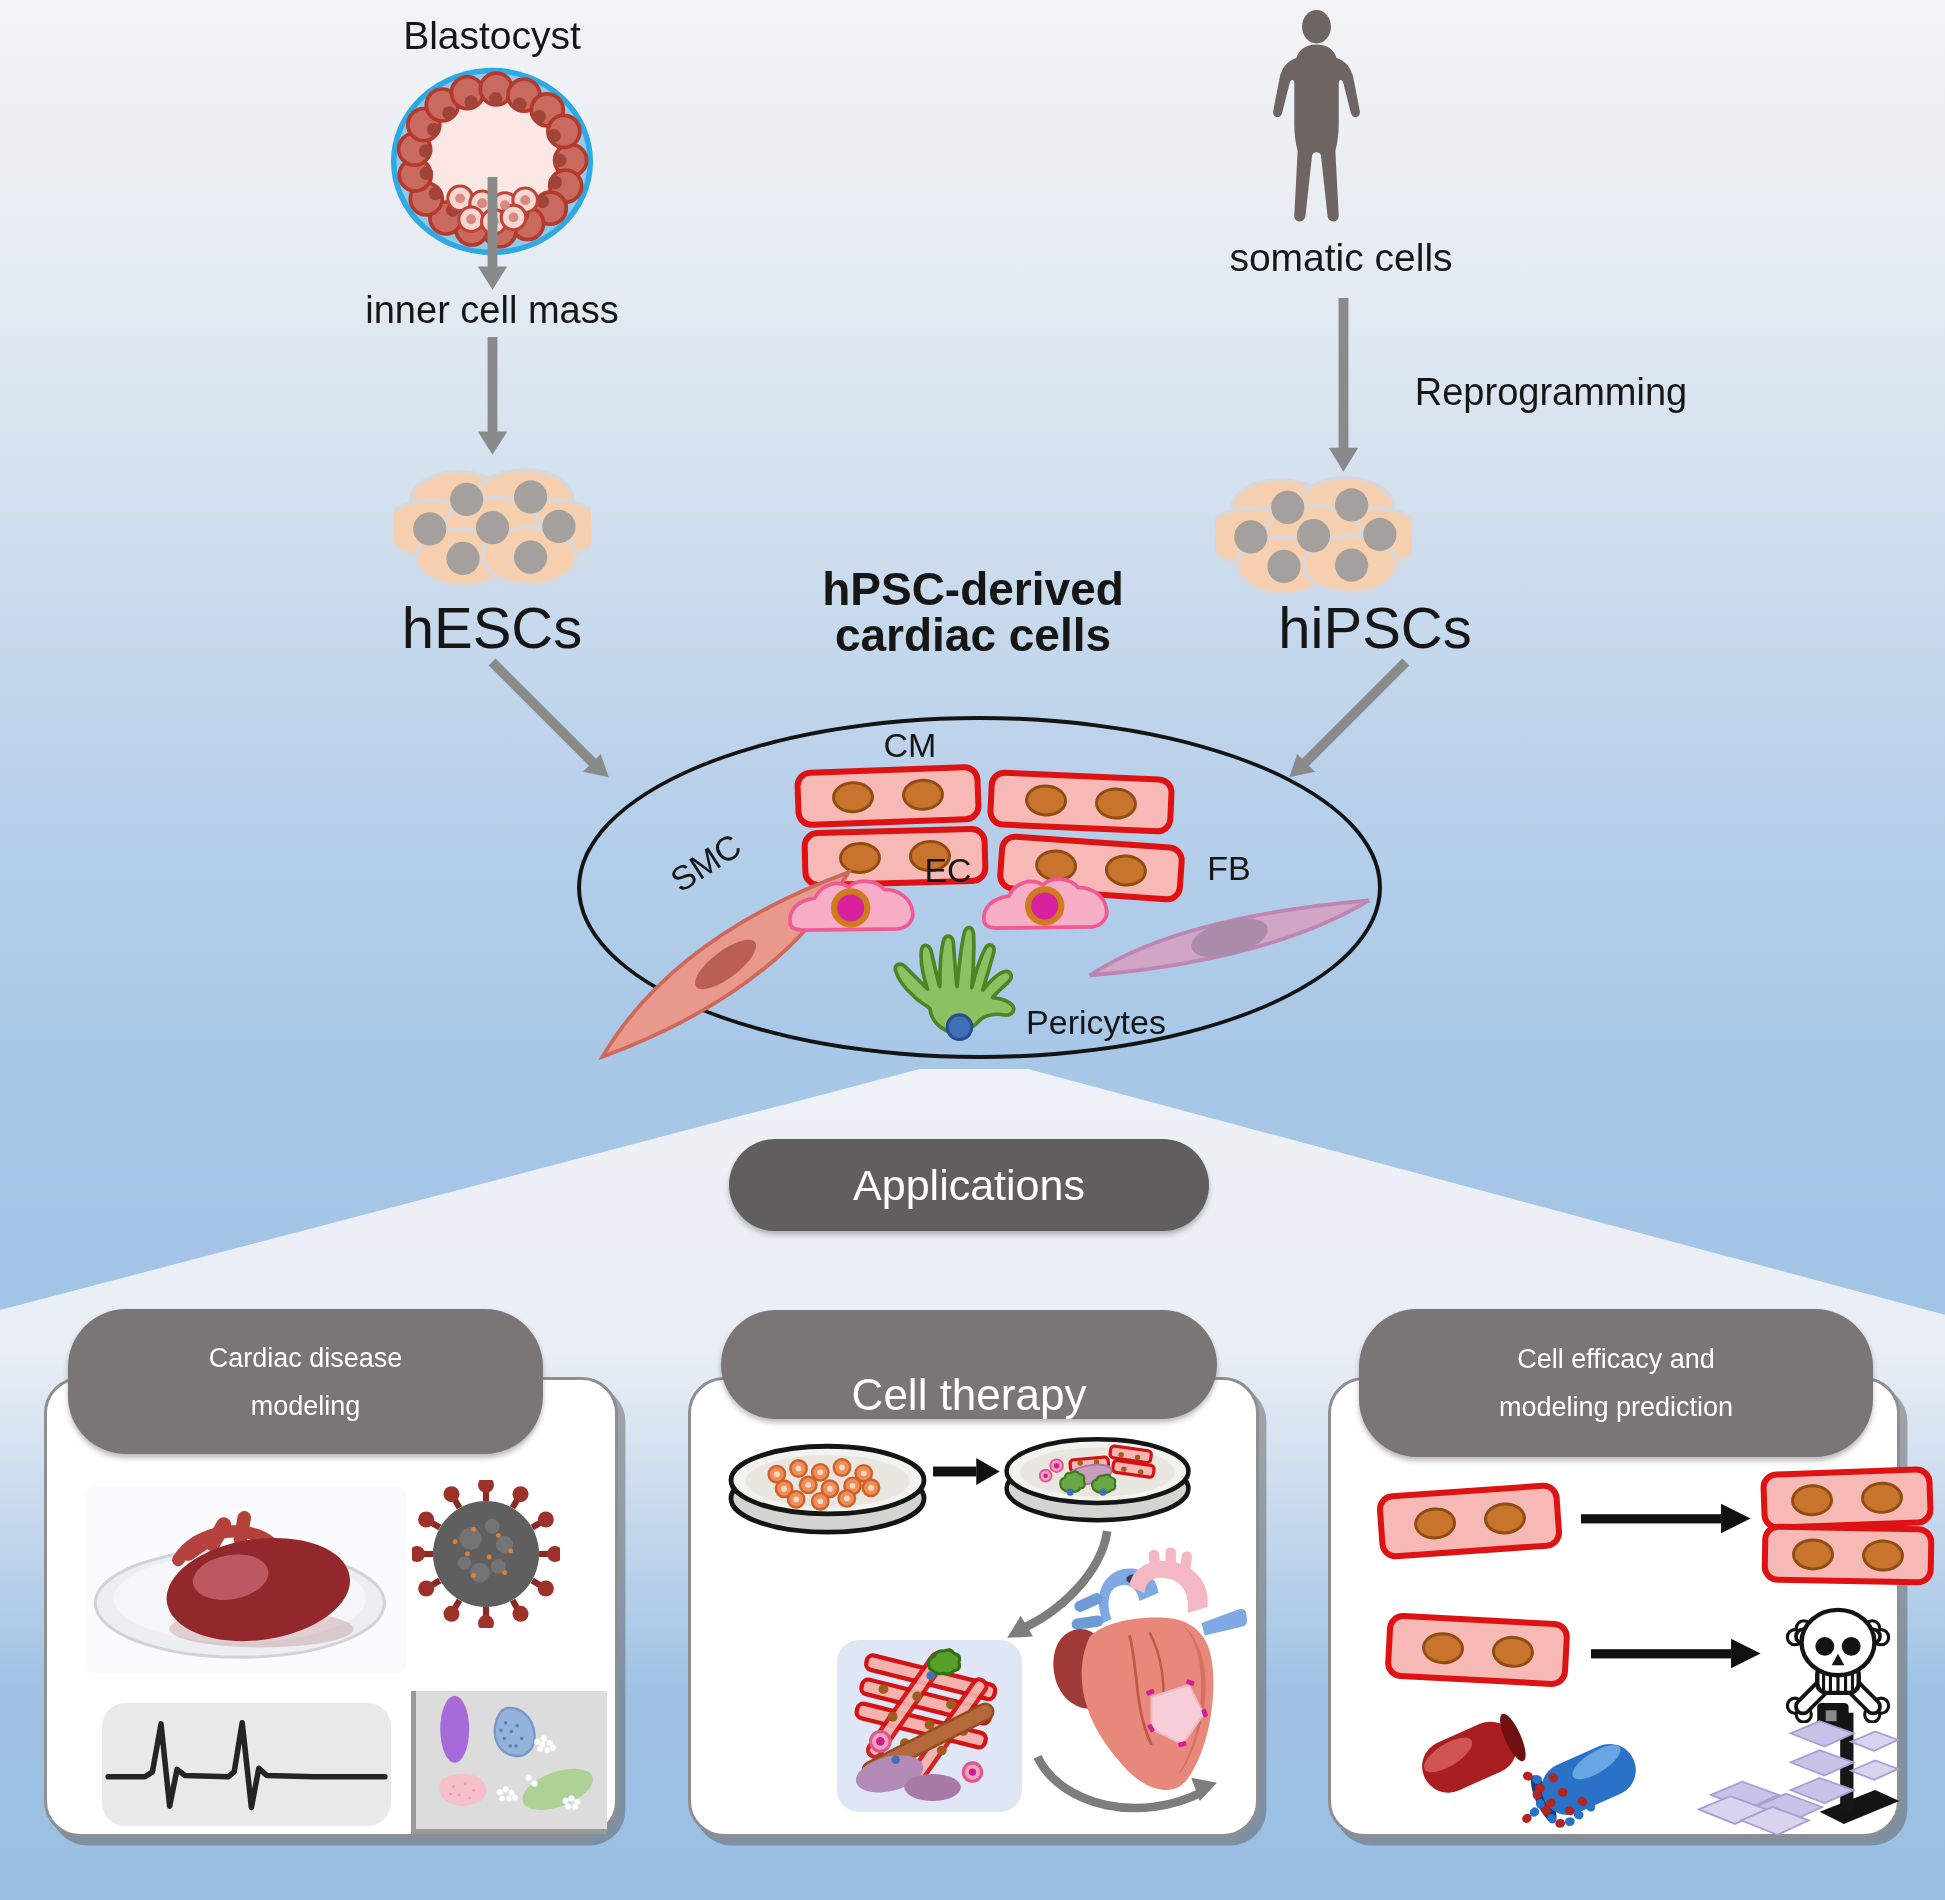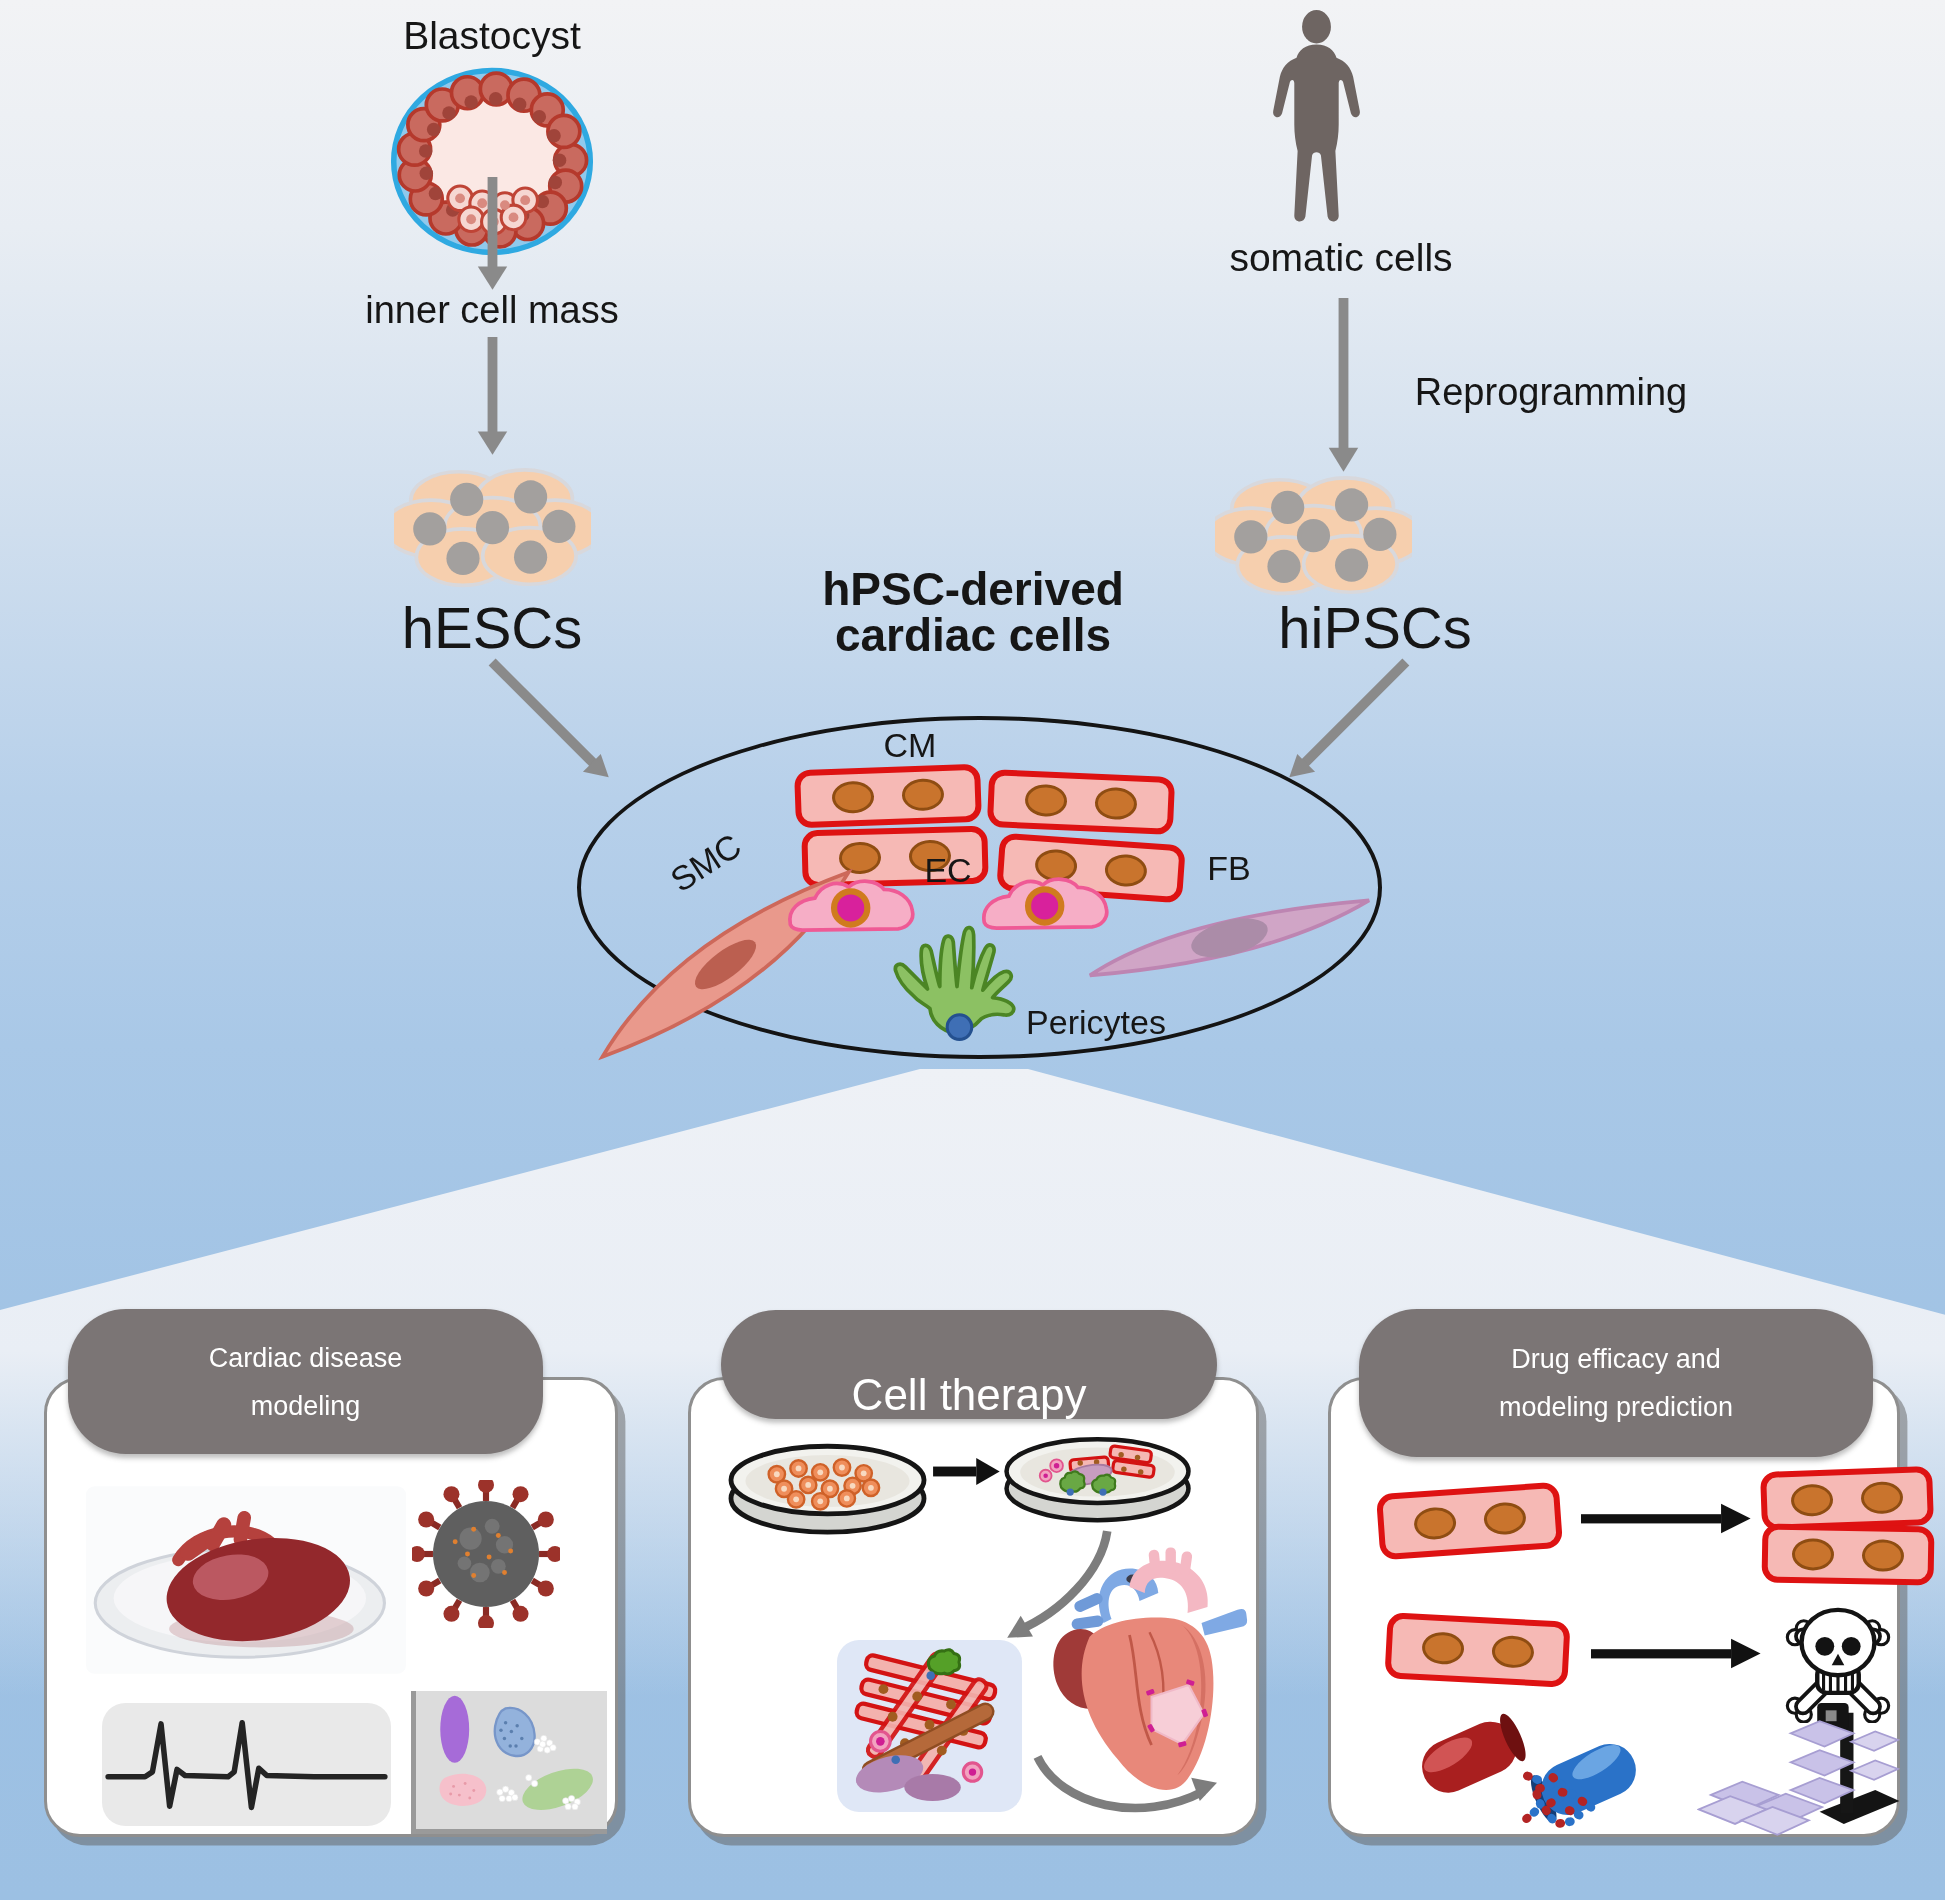--- a/index.html
+++ b/index.html
@@ -260,20 +260,23 @@
 
   <div class="abs" style="left:882px;top:921px;">
     <svg width="166" height="120" viewBox="0 0 270 190">
       <path d="M118,180 C95,175 80,160 78,140 C70,132 60,130 50,118 C38,108 26,92 22,78 C20,68 30,64 38,72 C52,86 64,98 74,108 C70,96 62,68 64,46 C65,34 76,34 80,46 C85,68 90,92 94,104 C94,88 94,52 100,30 C103,18 114,20 116,32 C118,60 120,88 122,104 C124,84 128,40 134,16 C138,4 148,6 149,20 C150,50 148,86 146,106 C150,90 158,60 168,42 C174,32 184,36 182,48 C176,70 168,95 164,110 C172,100 186,84 198,80 C210,77 214,88 206,96 C196,106 186,114 180,122 C196,124 210,128 214,138 C216,146 208,152 198,150 C186,148 172,150 162,156 C150,170 134,178 118,180 Z" fill="#8cc163" stroke="#4b8524" stroke-width="6" stroke-linejoin="round"></path>
       <circle cx="126" cy="170" r="20" fill="#3f6fb5" stroke="#24508f" stroke-width="5"></circle>
     </svg>
   </div>
 
   <div class="lbl t56" style="left:1096px;top:1023px;">Pericytes</div>
 
+  <div class="pill apps" style="left:729px;top:1139px;width:480px;height:92px;">
+    <div class="pt">Applications</div>
+  </div>
 
   <div class="panel" style="left:44px;top:1377px;width:568px;height:454px;"></div>
   <div class="pill" style="left:68px;top:1309px;width:475px;height:145px;">
     <div class="pt">Cardiac disease</div>
     <div class="pt">modeling</div>
   </div>
 
   <div class="abs" style="left:86px;top:1486px;">
     <svg width="320" height="188" viewBox="0 0 520 305">
       <rect x="0" y="0" width="520" height="305" rx="14" fill="#fafbfc"></rect>
@@ -542,21 +545,21 @@
     </svg>
   </div>
 
   <svg class="abs" style="left:1024px;top:1732px;" width="209" height="105" viewBox="0 0 340 170">
     <path d="M22,40 C60,120 190,150 292,96" fill="none" stroke="#7d7d7d" stroke-width="14"></path>
     <polygon points="314,82 272,74 286,112" fill="#7d7d7d"></polygon>
   </svg>
 
   <div class="panel" style="left:1328px;top:1377px;width:566px;height:454px;"></div>
   <div class="pill" style="left:1359px;top:1309px;width:514px;height:148px;">
-    <div class="pt">Drug efficacy and</div>
+    <div class="pt">Cell efficacy and</div>
     <div class="pt">modeling prediction</div>
   </div>
 
   <div class="cm" style="left:1378px;top:1488px;width:171px;height:54px;transform:rotate(-4deg);">
       <span class="cmn"></span>
       <span class="cmn"></span>
     </div>
   <svg class="abs" style="left:1581px;top:1500px;" width="172" height="37" viewBox="0 0 280 60">
     <rect x="0" y="23" width="228" height="15" fill="#111"></rect>
     <polygon points="228,6 228,54 276,30" fill="#111"></polygon>

